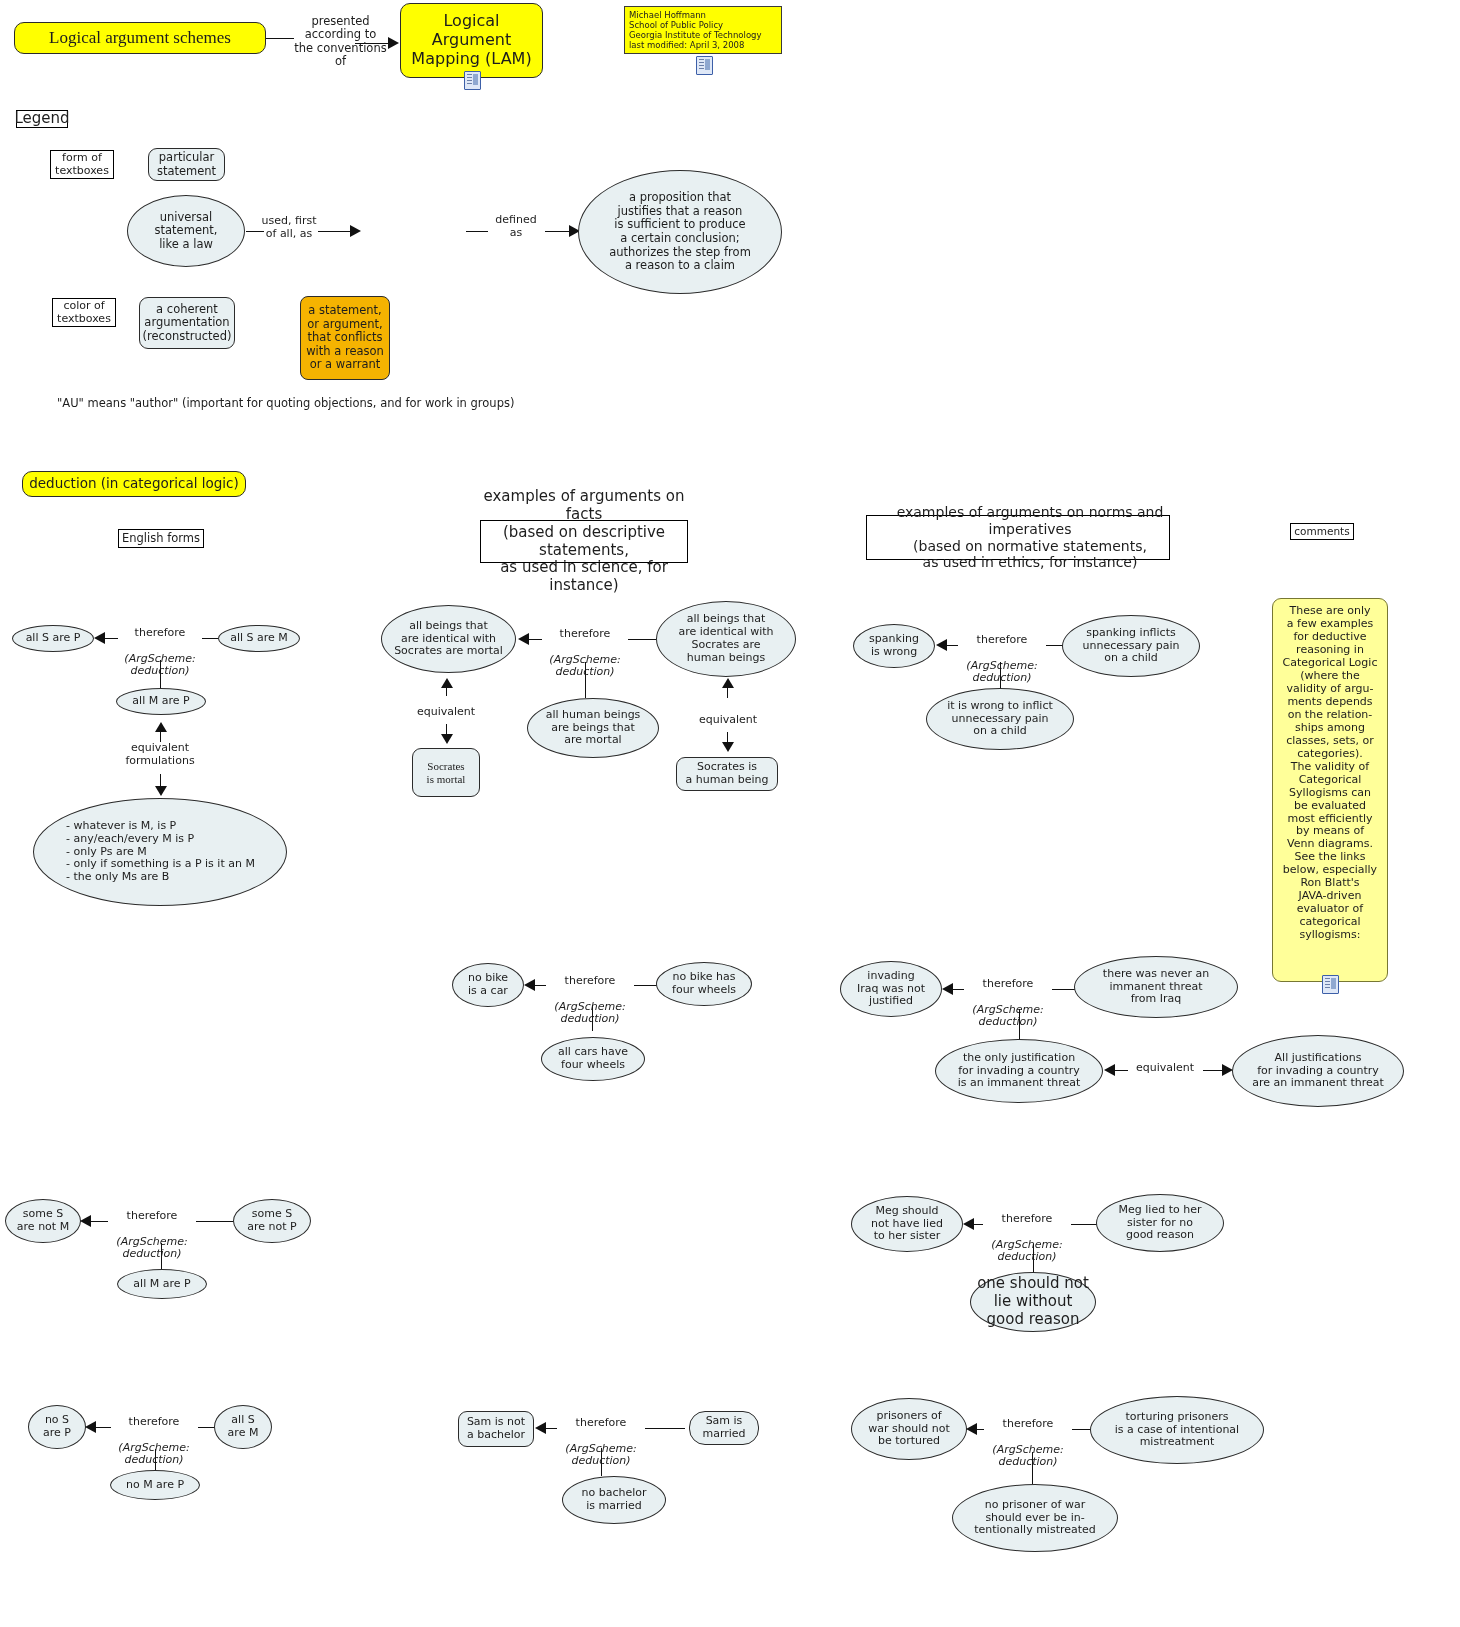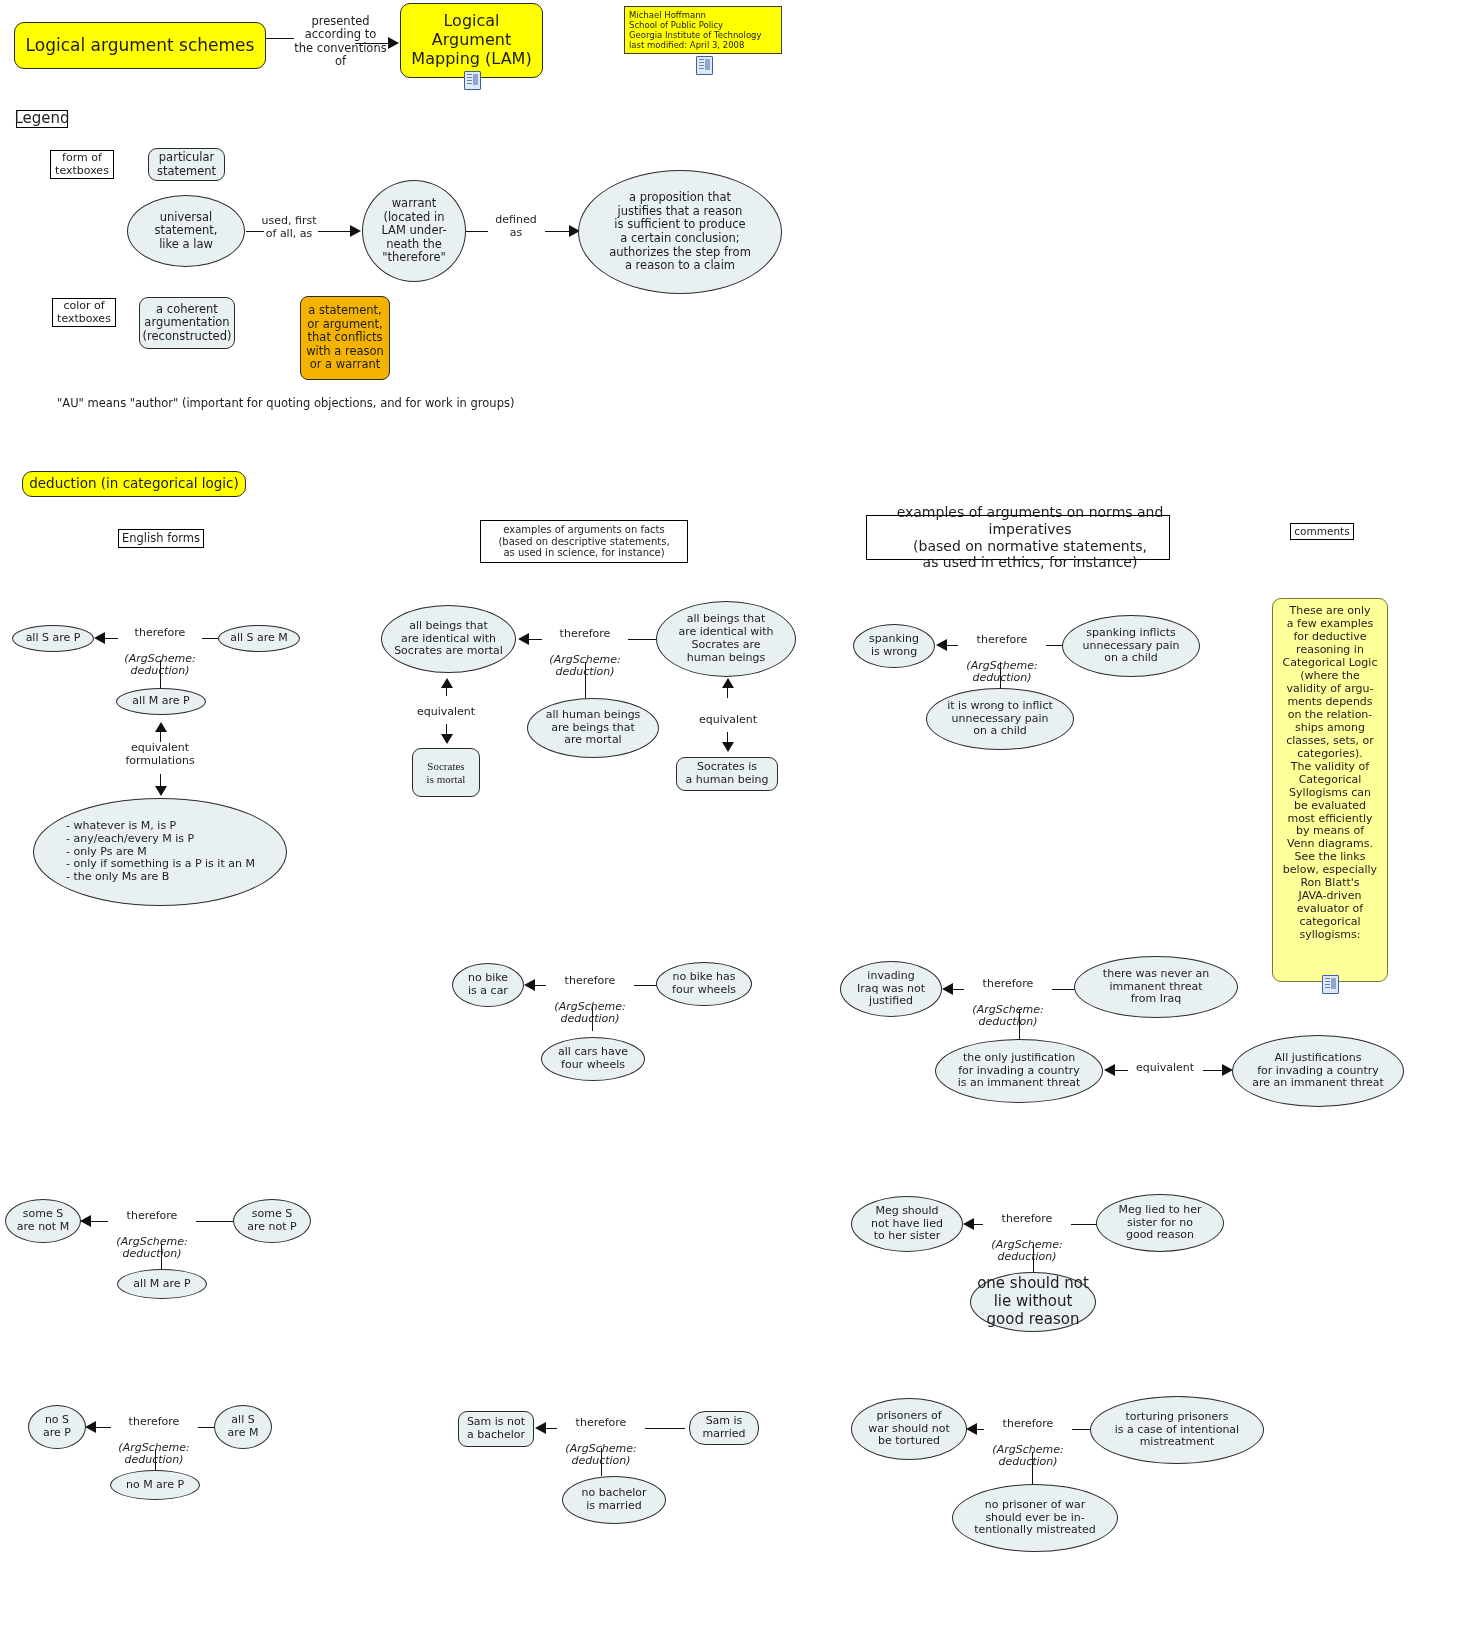--- a/index.html
+++ b/index.html
@@ -140,21 +140,21 @@
     right: 2px; top: 2px;
     width: 5px; height: 11px;
     background: #8fa8d0;
   }
 </style>
 </head>
 <body>
 
 <div id="canvas">
 
-  <div class="node yellow-rrect" style="left:14px; top:22px; width:252px; height:47px; font-size:17px;">Logical argument schemes</div>
+  <div class="node yellow-rrect" style="left:14px; top:22px; width:252px; height:32px; font-size:17px;font-family:Liberation Serif, serif;">Logical argument schemes</div>
 
   <div class="hline" style="left:266px; top:38px; width:28px;"></div>
   <div class="label" style="left:283px; top:15px; width:115px; font-size:11.5px;">presented
 according to
 the conventions
 of</div>
   <div class="hline" style="left:355px; top:43px; width:34px;"></div>
   <div class="arrow-right" style="left:388px; top:37px;"></div>
 
   <div class="node yellow-rrect" style="left:400px; top:3px; width:143px; height:75px; font-size:16px;">Logical
@@ -180,25 +180,20 @@
   <div class="node ellipse" style="left:127px; top:195px; width:118px; height:72px; font-size:11.5px;">universal
 statement,
 like a law</div>
 
   <div class="hline" style="left:246px; top:231px; width:18px;"></div>
   <div class="label" style="left:258px; top:215px; width:62px; font-size:11px;">used, first
 of all, as</div>
   <div class="hline" style="left:318px; top:231px; width:34px;"></div>
   <div class="arrow-right" style="left:350px; top:225px;"></div>
 
-  <div class="node ellipse" style="left:362px; top:180px; width:104px; height:102px; font-size:11.5px;">warrant
-(located in
-LAM under-
-neath the
-"therefore"</div>
 
   <div class="hline" style="left:466px; top:231px; width:22px;"></div>
   <div class="label" style="left:487px; top:214px; width:58px; font-size:11px;">defined
 as</div>
   <div class="hline" style="left:545px; top:231px; width:26px;"></div>
   <div class="arrow-right" style="left:569px; top:225px;"></div>
 
   <div class="node ellipse" style="left:578px; top:170px; width:204px; height:124px; font-size:11.5px;">a proposition that
 justifies that a reason
 is sufficient to produce
@@ -218,21 +213,21 @@
 that conflicts
 with a reason
 or a warrant</div>
 
   <div class="label" style="left:57px; top:397px; width:600px; font-size:11.5px; text-align:left;">"AU" means "author" (important for quoting objections, and for work in groups)</div>
 
   <div class="node yellow-rrect" style="left:22px; top:471px; width:224px; height:26px; font-size:13.5px;">deduction (in categorical logic)</div>
 
   <div class="node plain-box" style="left:118px; top:529px; width:86px; height:19px; font-size:11.5px;">English forms</div>
 
-  <div class="node plain-box" style="left:480px; top:520px; width:208px; height:43px; font-size:10px;">examples of arguments on facts
+  <div class="node plain-box" style="left:480px; top:520px; width:208px; height:43px; font-size:15px;">examples of arguments on facts
 (based on descriptive statements,
 as used in science, for instance)</div>
 
   <div class="node plain-box" style="left:866px; top:515px; width:304px; height:45px; font-size:14px;padding-left:24px;">examples of arguments on norms and imperatives
 (based on normative statements,
 as used in ethics, for instance)</div>
 
   <div class="node plain-box" style="left:1290px; top:523px; width:64px; height:17px; font-size:10.5px;">comments</div>
 
   <div class="node ellipse" style="left:12px; top:625px; width:82px; height:27px; font-size:11px;">all S are P</div>

